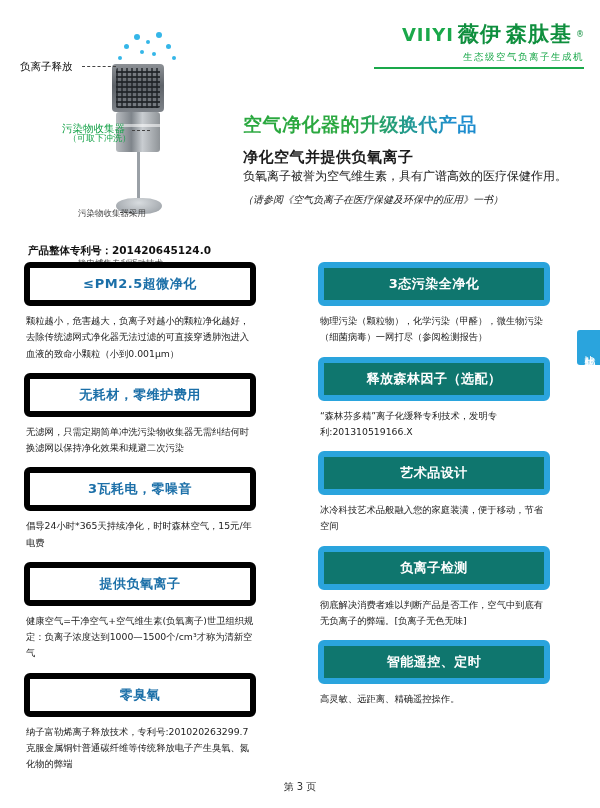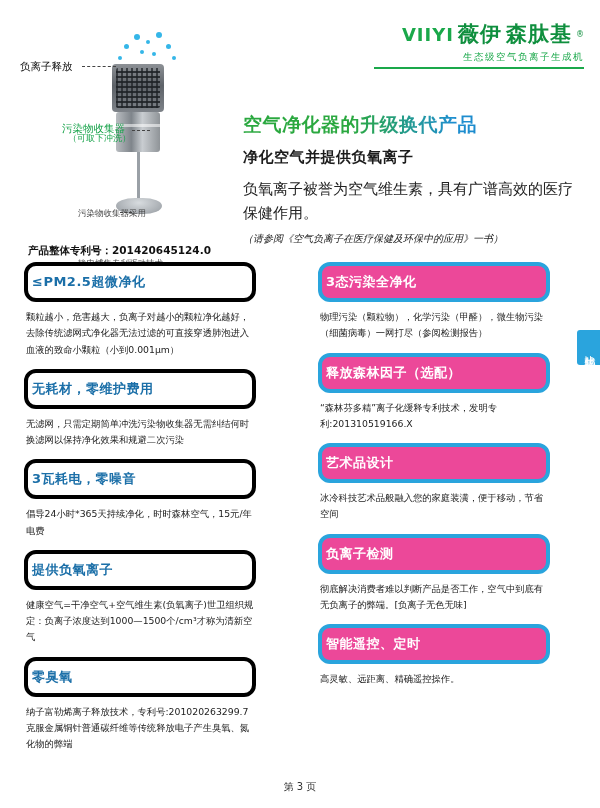--- a/index.html
+++ b/index.html
@@ -99,41 +99,41 @@
     font-size:19px; font-weight:bold;
     background:linear-gradient(90deg,#2aa83f 0%,#2aa83f 32%,#1f8fd0 62%,#1277c0 100%);
     -webkit-background-clip:text; background-clip:text; color:transparent;
     letter-spacing:.5px;
   }
   .hero-sub {
     margin-top:10px; font-size:15px; color:#1c1c1c; font-weight:bold;
     letter-spacing:.5px;
   }
   .hero-p {
-    margin-top:10px; font-size:15px; color:#222; line-height:1.6;
+    font-size:12px; color:#222; line-height:1.6;
   }
   .hero-note {
     margin-top:6px; font-size:10px; color:#222; line-height:1.6;font-style:italic;
   }
 
   
   .col { position:absolute; width:232px; }
   .col-left  { left:24px;  top:262px; }
   .col-right { left:318px; top:262px; }
 
   .blk { margin-bottom:11px; }
   .pill {
-    border:4px solid #000000; border-radius:12px;
-    padding:7px 4px;
+    border:6px solid #000000; border-radius:6px;
+    text-align:center; padding:7px 4px;
     font-size:13px; font-weight:bold; color:#1b6fa8;
     letter-spacing:.5px;
     background:#fff;
   }
   .pill.filled {
-    background:#ec4899; border-color:#2aa4dd; color:#fff;
+    background:#0f766e; border-color:#2aa4dd; color:#fff;
   }
   .desc {
     margin-top:7px; font-size:9.3px; line-height:1.75; color:#222;
     padding:0 2px;
   }
 
   
   .side-tab {
     position:absolute; right:0; top:330px; width:19px;
     background:#2aa4dd; color:#fff;

